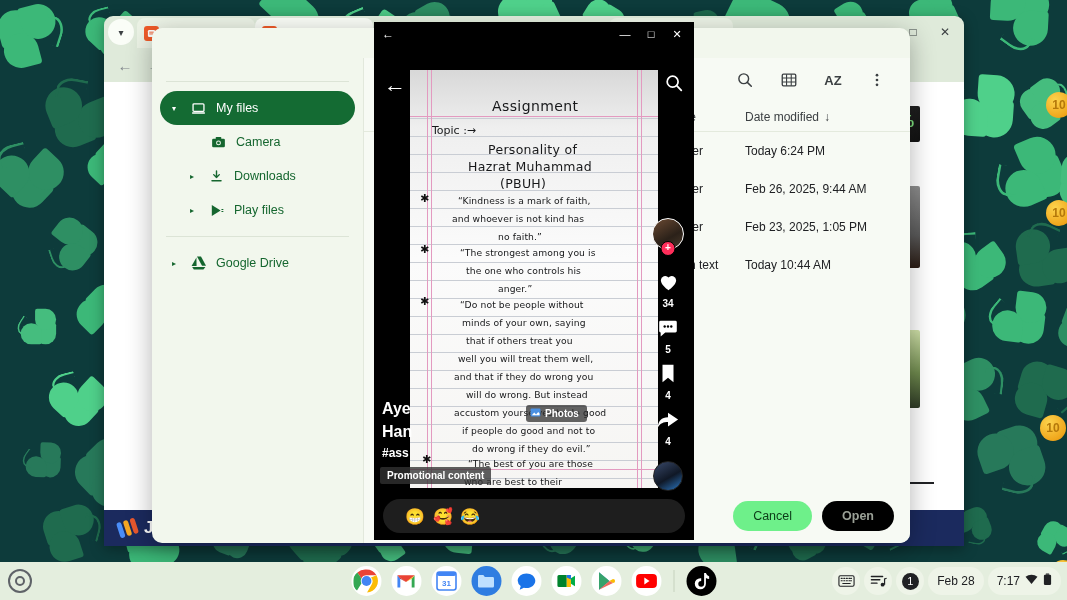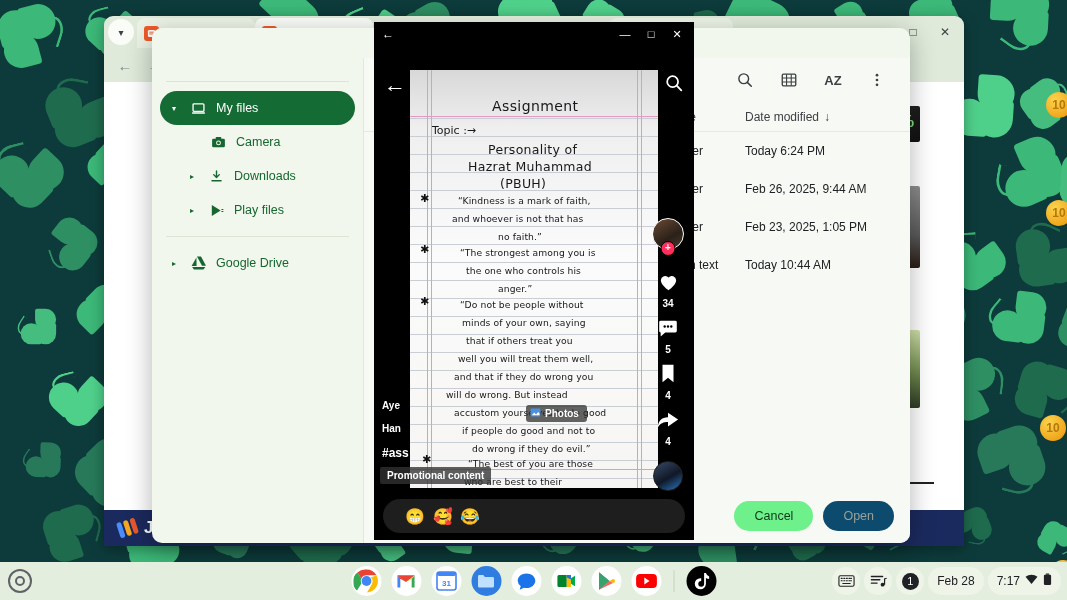--- a/index.html
+++ b/index.html
@@ -230,21 +230,21 @@
   #picker-actions {
     position: absolute; right: 16px; bottom: 12px;
     display: flex; gap: 10px; align-items: center;
   }
   .pbtn {
     height: 30px; padding: 0 20px; border-radius: 15px;
     display: flex; align-items: center; justify-content: center;
     font-size: 12.5px; font-weight: 500;
   }
   .pbtn.cancel { background: #6ef08a; color: #0c3b18; }
-  .pbtn.open { background: #0c4a6e; color: #9aa096; }
+  .pbtn.open { background: #000000; color: #9aa096; font-weight: bold; }
   #picker-close {
     position:absolute; right:10px; top:36px;
     width:20px;height:20px; color:#9aa0a6; font-size:14px;
     display:flex;align-items:center;justify-content:center;
   }
 
   
   #reels {
     position: absolute; left: 374px; top: 22px;
     width: 320px; height: 518px;
@@ -347,21 +347,21 @@
   #photos-chip {
     position: absolute; left: 152px; top: 383px;
     background: rgba(40,40,40,.72);
     padding: 2px 8px 2px 4px; border-radius: 3px;
     display:flex; align-items:center; gap:4px;
     color:#fff; font-size:10px; font-weight:600;
     z-index: 16;
   }
   .caption {
     position: absolute; left: 8px; color:#fff;
-    font-size: 10px; font-weight: bold;
+    font-size: 16px; font-weight: bold;
     z-index: 16;
   }
   #promo {
     position: absolute; left: 6px; top: 445px;
     background: rgba(50,50,50,.78);
     color:#fff; font-size:10px; font-weight:600;
     padding: 3px 7px; border-radius: 2px;
     z-index: 16;
   }
   #dots {
@@ -1364,35 +1364,35 @@
 
     <div id="note-text">
       <div class="nt nt-title" style="left:82px;top:28px">Assignment</div>
       <div class="nt nt-topic" style="left:22px;top:54px">Topic :→</div>
       <div class="nt nt-h" style="left:78px;top:72px">Personality  of</div>
       <div class="nt nt-h" style="left:58px;top:89px">Hazrat Muhammad</div>
       <div class="nt nt-h" style="left:90px;top:106px">(PBUH)</div>
 
       <div class="bullet" style="left:10px;top:122px">✱</div>
       <div class="nt nt-l" style="left:48px;top:125px">“Kindness  is  a  mark  of  faith,</div>
-      <div class="nt nt-l" style="left:42px;top:143px">and  whoever  is  not  that  has</div>
+      <div class="nt nt-l" style="left:42px;top:143px">and  whoever  is  not  kind  has</div>
       <div class="nt nt-l" style="left:88px;top:161px">no  faith.”</div>
 
       <div class="bullet" style="left:10px;top:173px">✱</div>
       <div class="nt nt-l" style="left:50px;top:177px">“The  strongest  among  you  is</div>
       <div class="nt nt-l" style="left:56px;top:195px">the  one  who  controls  his</div>
       <div class="nt nt-l" style="left:88px;top:213px">anger.”</div>
 
       <div class="bullet" style="left:10px;top:225px">✱</div>
       <div class="nt nt-l" style="left:50px;top:229px">“Do  not  be  people  without</div>
       <div class="nt nt-l" style="left:52px;top:247px">minds  of  your  own, saying</div>
       <div class="nt nt-l" style="left:56px;top:265px">that  if  others  treat  you</div>
       <div class="nt nt-l" style="left:48px;top:283px">well  you  will  treat  them  well,</div>
       <div class="nt nt-l" style="left:44px;top:301px">and  that  if  they do  wrong  you</div>
-      <div class="nt nt-l" style="left:36px;top:319px">will  do  wrong. But  instead</div>
+      <div class="nt nt-l" style="left:56px;top:319px">will  do  wrong. But  instead</div>
       <div class="nt nt-l" style="left:44px;top:337px">accustom  yourselves  to  do  good</div>
       <div class="nt nt-l" style="left:52px;top:355px">if  people do  good  and  not  to</div>
       <div class="nt nt-l" style="left:62px;top:373px">do  wrong  if  they  do  evil.”</div>
 
       <div class="bullet" style="left:12px;top:383px">✱</div>
       <div class="nt nt-l" style="left:58px;top:388px">“The  best  of  you  are  those</div>
       <div class="nt nt-l" style="left:54px;top:406px">who  are  best  to  their</div>
 
     </div>
   </div>

